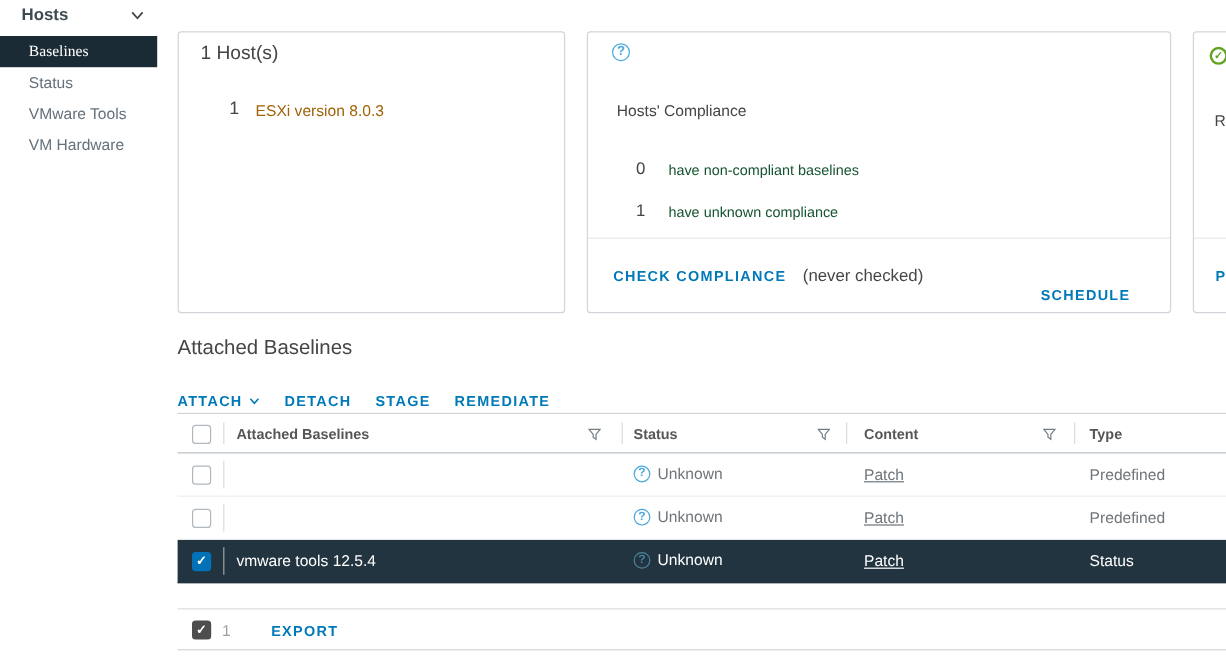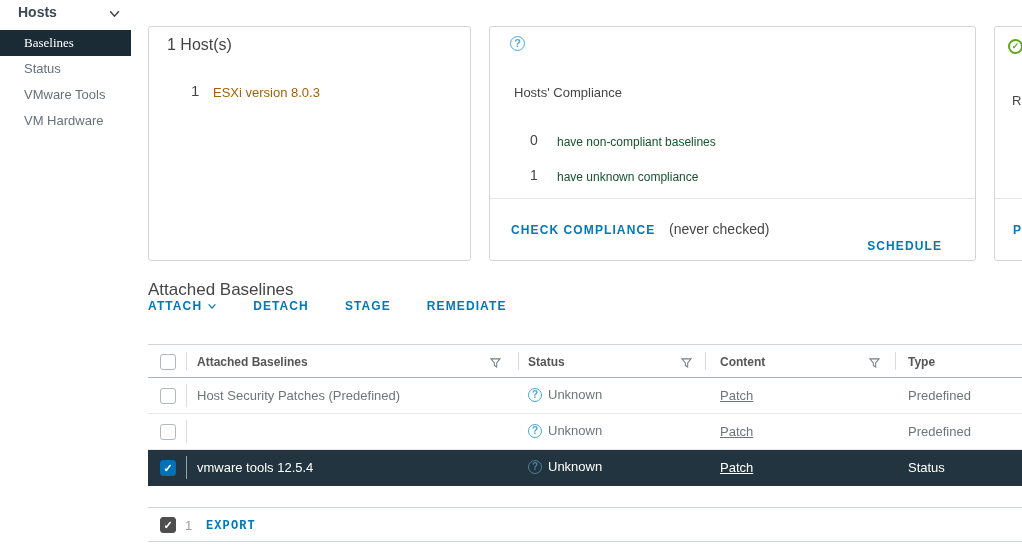--- a/index.html
+++ b/index.html
@@ -59,21 +59,21 @@
   .ok-icon {
     position:absolute; left:13px; top:12px; width:15px; height:15px;
     border:2px solid #62a420; border-radius:50%; color:#62a420;
     font-size:9px; line-height:11px; text-align:center; font-weight:700;
   }
   .rem-frag { position:absolute; left:17px; top:66px; font-size:13px; color:#454545; }
   .rem-action { position:absolute; left:18px; top:24px; }
 
   
   .section-title { position:absolute; left:148px; top:280px; font-size:17px; color:#454545; }
-  .toolbar { position:absolute; left:148px; top:299px; display:flex; align-items:center; gap:36px; }
+  .toolbar { position:absolute; left:148px; top:327px; display:flex; align-items:center; gap:20px; }
   .toolbar .link-btn { display:flex; align-items:center; gap:5px; }
 
   
   .grid { position:absolute; left:148px; top:344px; width:874px; }
   .thead { position:relative; height:34px; border-top:1px solid #cfd4d8; border-bottom:1px solid #aab4ba; background:#fff; }
   .th { position:absolute; top:10px; font-size:12px; font-weight:700; color:#565656; white-space:nowrap; }
   .vsep { position:absolute; top:7px; bottom:7px; width:1px; background:#d8dcdf; }
   .funnel { position:absolute; top:10px; cursor:pointer; }
 
   .trow { position:relative; height:36px; border-bottom:1px solid #e8ebee; background:#fff; font-size:13px; color:#6e757b; }
@@ -83,21 +83,21 @@
   .td-content { position:absolute; left:572px; top:10px; white-space:nowrap;text-decoration:underline; }
   .td-type { position:absolute; left:760px; top:10px; white-space:nowrap; }
 
   .trow.selected { background:#22343f; color:#fff; border-bottom-color:#22343f; }
   .trow.selected .rsep { background:rgba(255,255,255,.55); }
   .trow.selected .q-icon { border-color:#4d839f; color:#4d839f; }
 
   .tgap { height:22px; border-bottom:1px solid #cfd4d8; background:#fff; }
   .tfoot { position:relative; height:34px; border-bottom:1px solid #cfd4d8; background:#fff; }
   .tf-count { position:absolute; left:37px; top:10px; font-size:13px; color:#9aa0a5; }
-  .tf-export { position:absolute; left:58px; top:11px;font-family:Liberation Mono, monospace; }
+  .tf-export { position:absolute; left:78px; top:11px; }
 
   .cb {
     position:absolute; left:12px; width:16px; height:16px;
     border:1px solid #b0b7bd; border-radius:3px; background:#fff; cursor:pointer;
     font-size:11px; line-height:14px; text-align:center; font-weight:700; color:#fff;
   }
   .thead .cb { top:9px; }
   .trow .cb { top:10px; }
   .tfoot .cb { top:9px; }
   .cb.checked { background:#0272b7; border-color:#0272b7; }
@@ -186,21 +186,20 @@
           <path d="M1 1.5h10L7.3 6v4.4L4.7 8.6V6L1 1.5z" fill="none" stroke="#737d85" stroke-width="1.1"></path>
         </svg>
     </span>
     <span class="vsep" style="left:747px"></span>
     <span class="th" style="left:760px">Type</span>
   </div>
 
   <div class="trow">
     <span class="cb"></span>
     <span class="rsep"></span>
-    <span class="td-name">Host Security Patches (Predefined)</span>
     <span class="td-status">
       <span class="q-icon">?</span>
       <span>Unknown</span>
     </span>
     <span class="td-content">Patch</span>
     <span class="td-type">Predefined</span>
   </div>
 
   <div class="trow">
     <span class="cb"></span>

